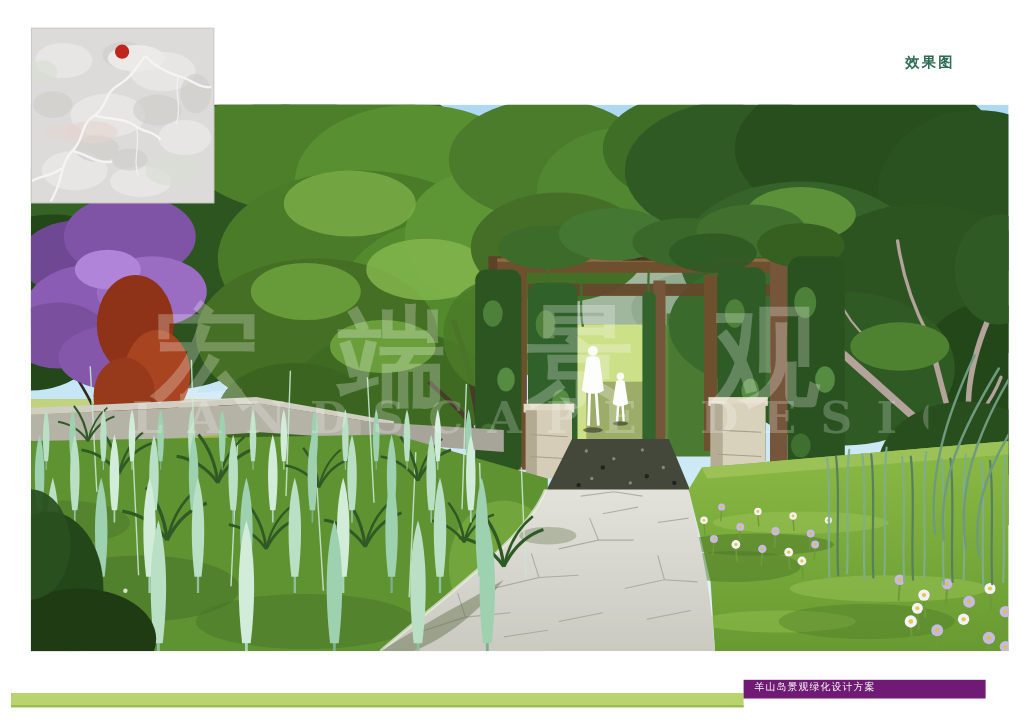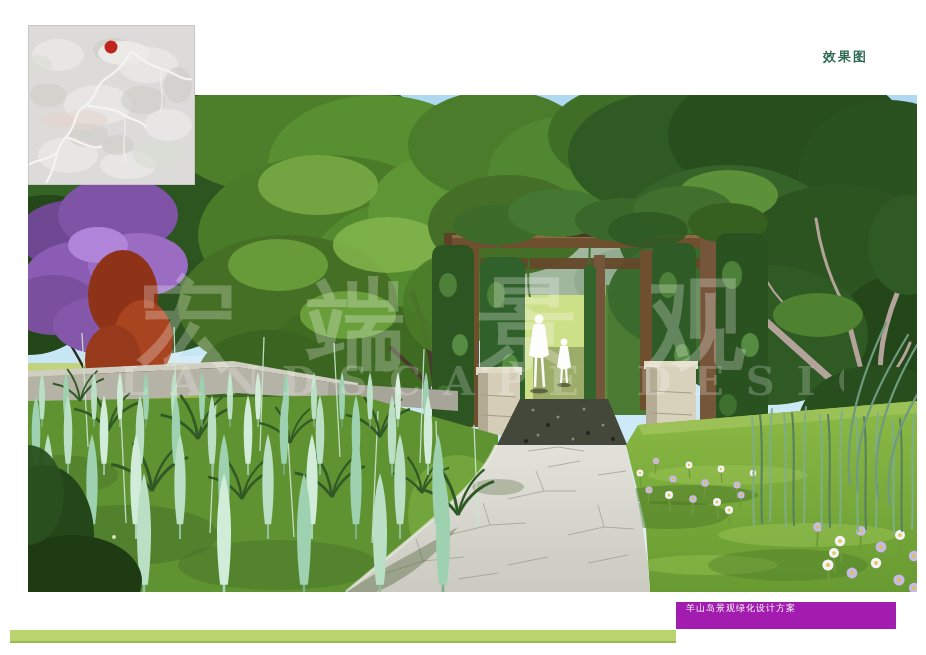--- a/index.html
+++ b/index.html
@@ -38,22 +38,22 @@
     position:absolute;left:92px;top:262px;
     font-size:40px;font-weight:600;letter-spacing:22px;
     color:rgba(255,255,255,0.22);white-space:nowrap;
     font-family:"DejaVu Serif","Liberation Serif",serif;
   }
   .bar-light{
     position:absolute;left:10px;top:630px;width:666px;height:11px;
     background:#b9d46e;border-bottom:2px solid #98bc52;
   }
   .bar-teal{
-    position:absolute;left:676px;top:602px;width:220px;height:27px;
-    background:#a21caf;color:#f2f9f1;
+    position:absolute;left:676px;top:618px;width:220px;height:17px;
+    background:#701a75;color:#f2f9f1;
     font-size:9px;line-height:13px;letter-spacing:1px;
     padding-left:10px;box-sizing:border-box;white-space:nowrap;
   }
 </style>
 </head>
 <body>
 
 <div class="page-title">效果图</div>
 
 <div class="render">

